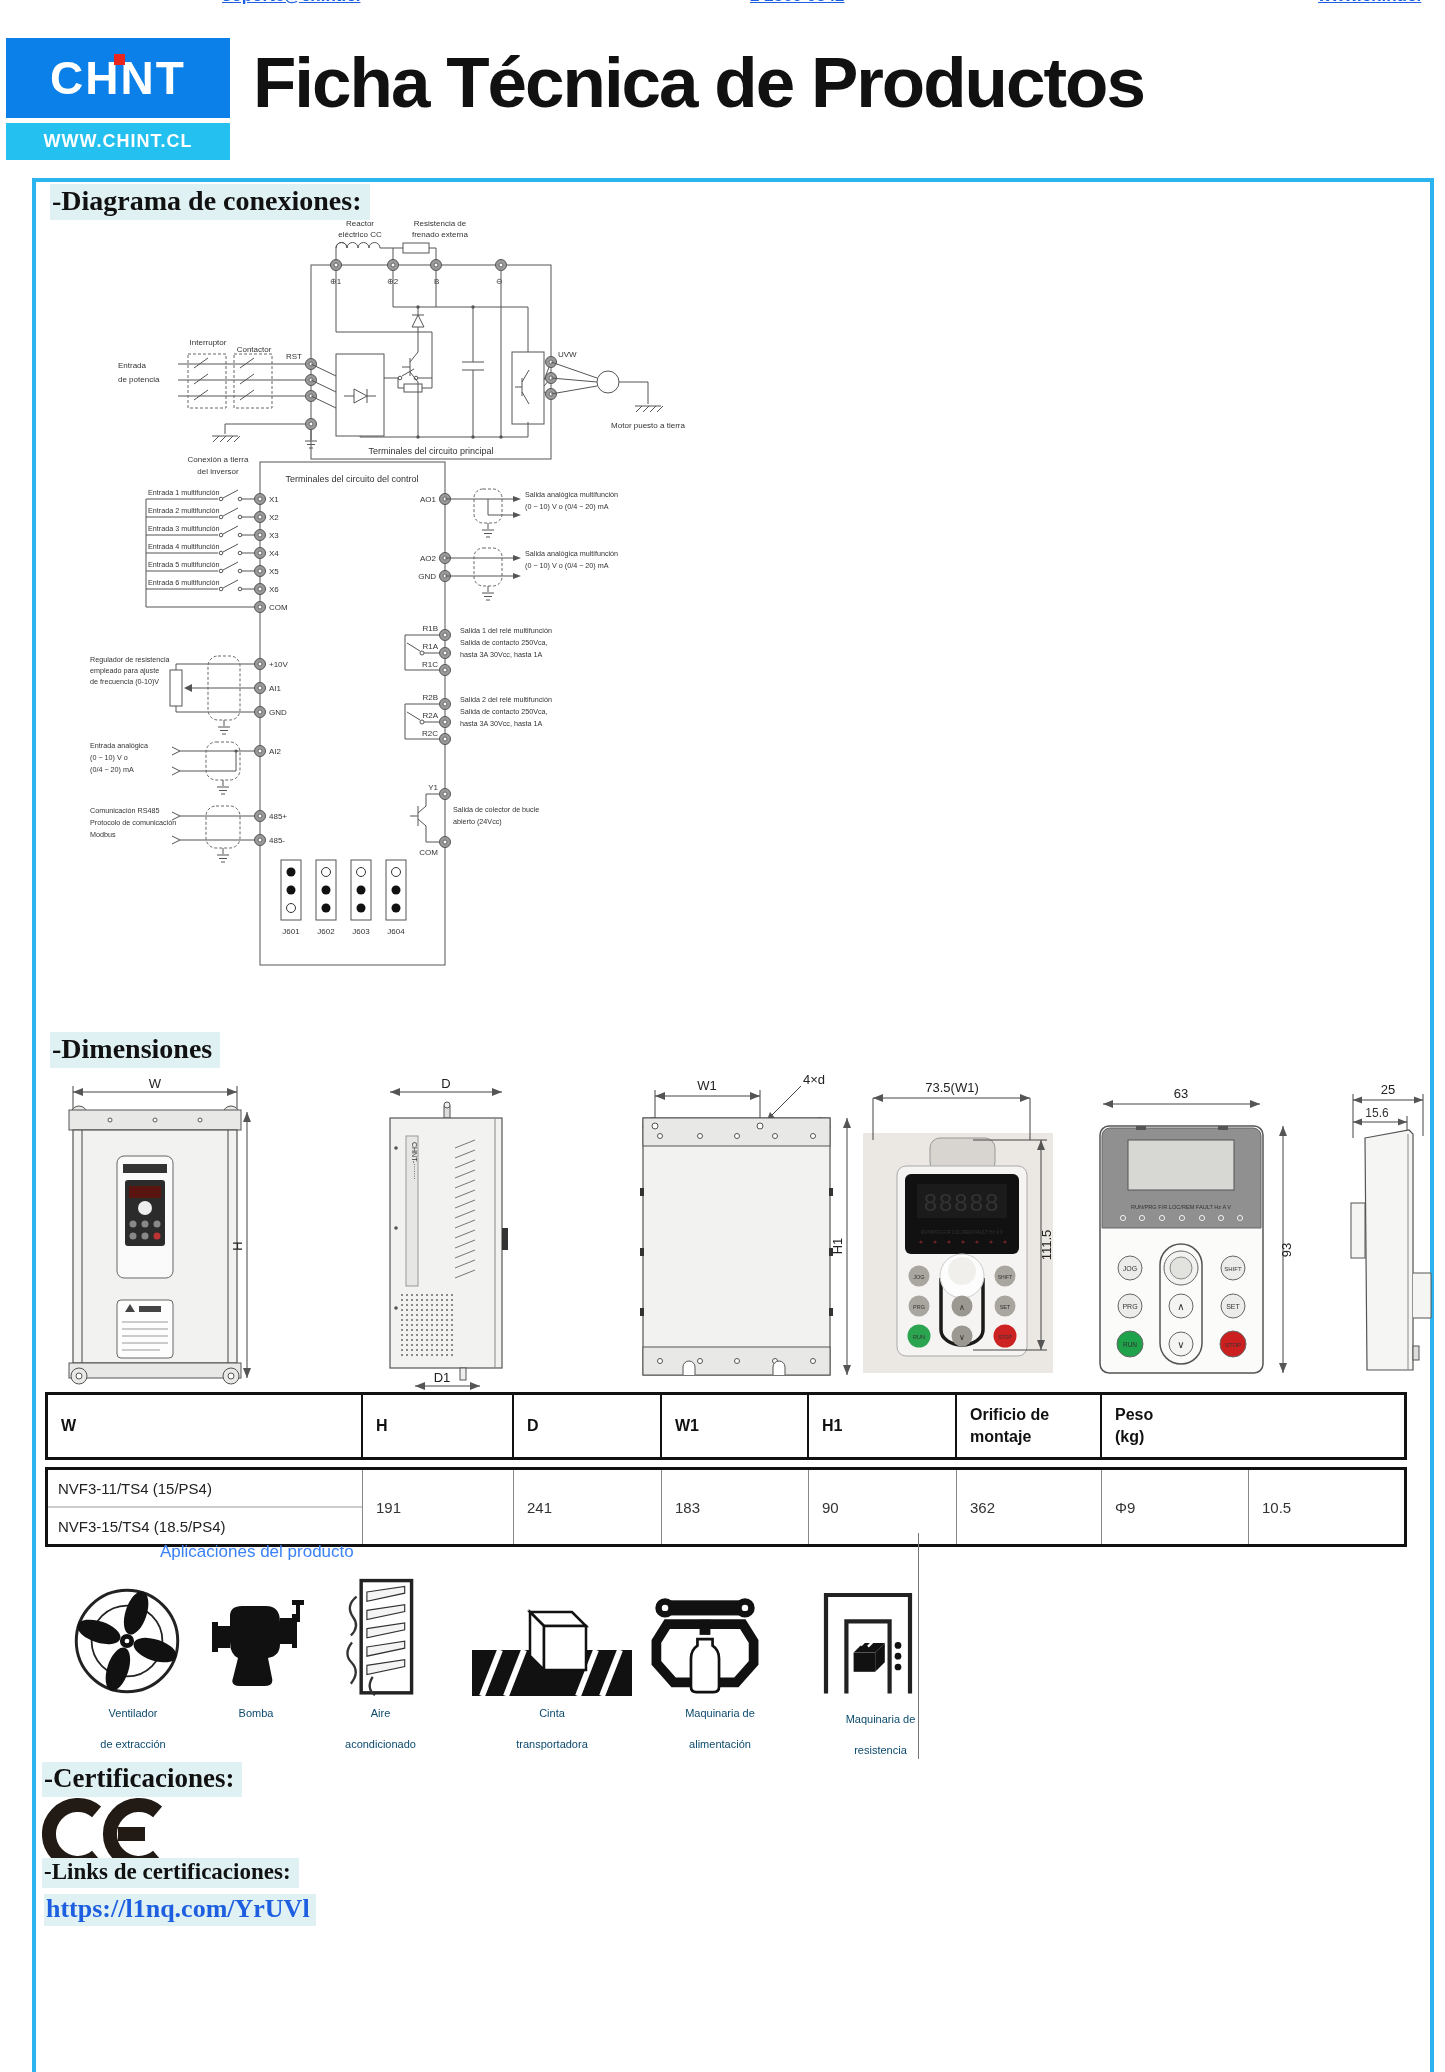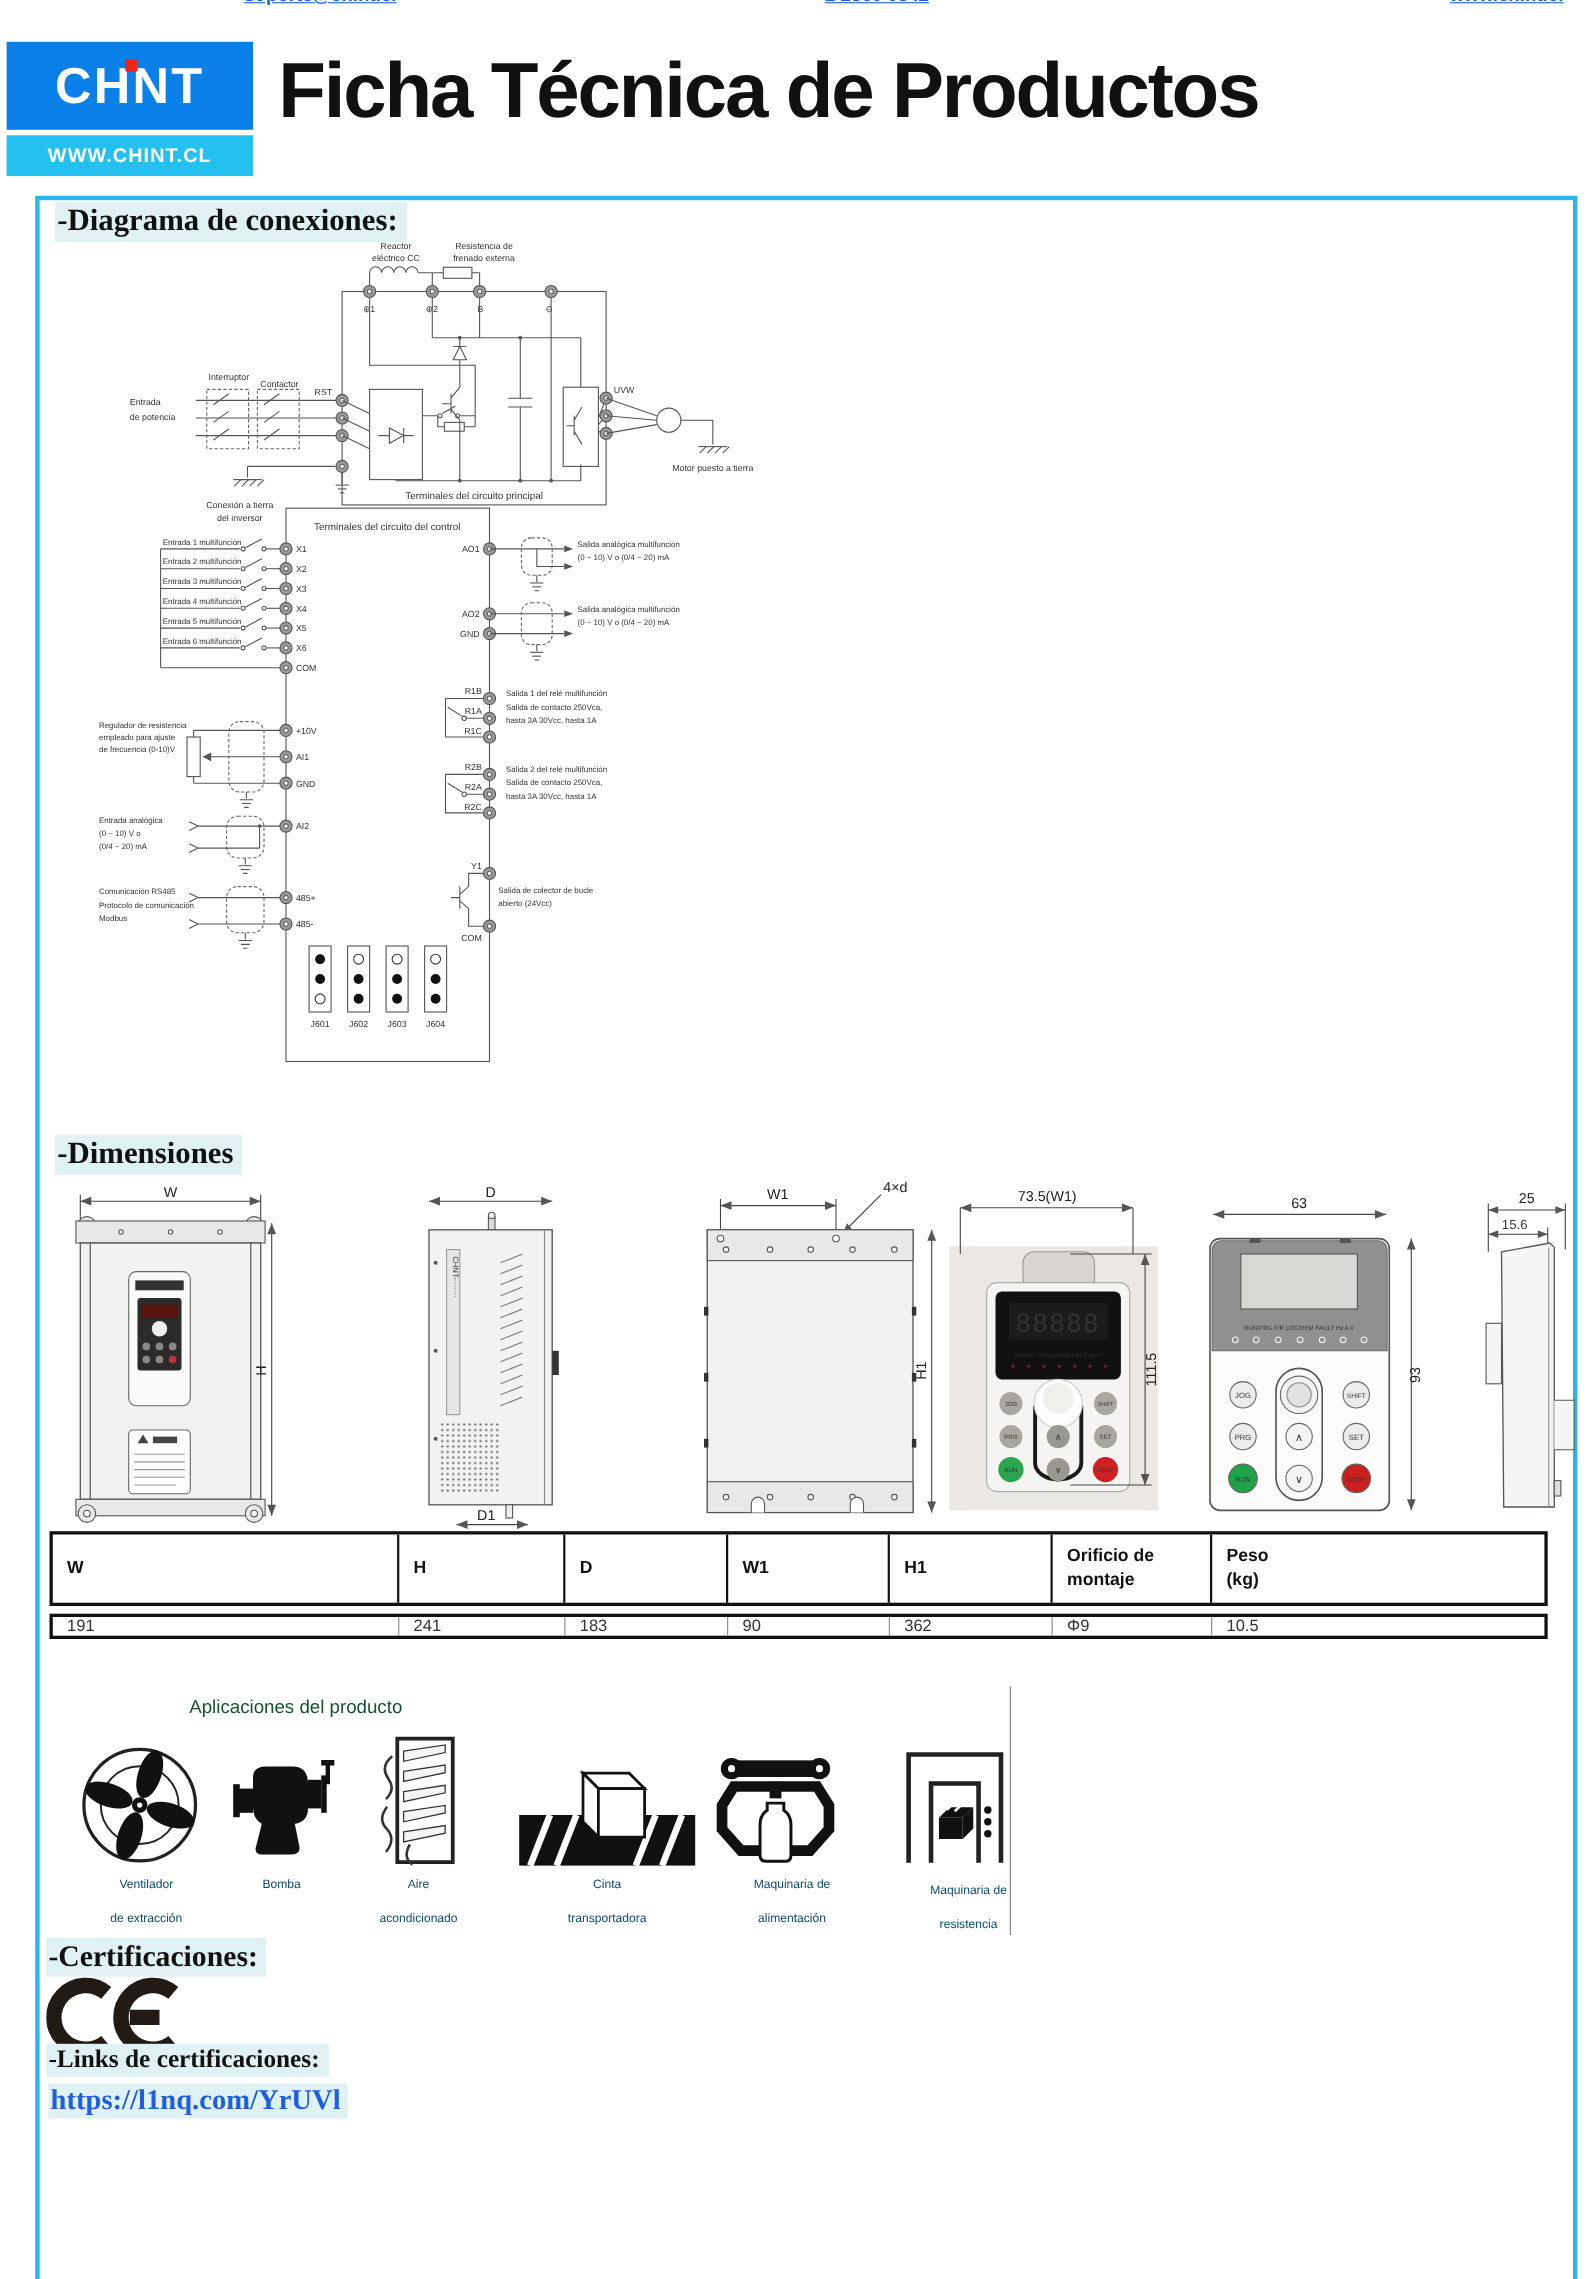--- a/index.html
+++ b/index.html
@@ -39,21 +39,21 @@
   .spec-head>div{border-right:2px solid #111;padding:9px 4px 9px 13px;font-weight:bold;font-size:16px;
                  display:flex;align-items:center;min-height:44px;white-space:pre-line;line-height:1.35;}
   .spec-head>div:last-child{border-right:none;}
   .spec-gap{height:7px;}
   .spec-body{border:3px solid #111;}
   .spec-body>div{border-right:1px solid #888;display:flex;align-items:center;padding-left:13px;font-size:15px;color:#333;}
   .spec-body>div:last-child{border-right:none;}
   .models{flex-direction:column;padding-left:0 !important;align-items:stretch !important;}
   .model-cell{height:36px;display:flex;align-items:center;padding-left:10px;font-size:15px;color:#222;}
   .model-sep{border-bottom:2px solid #ccc;}
-  .apps-title{left:172px;top:1542px;font-size:17px;color:#14532d;}
+  .apps-title{left:160px;top:1542px;font-size:17px;color:#3b82f6;}
   .app-label{position:absolute;text-align:center;font-size:11px;color:#0c4a6e;line-height:31px;}
   .vline{left:918px;top:1533px;width:1px;height:226px;background:#777;}
 </style>
 </head>
 <body>
 
 <a class="toplink" style="left:222px">soporte@chint.cl</a>
 <a class="toplink" style="left:750px">2 2560 0542</a>
 <a class="toplink" style="left:1318px">www.chint.cl</a>
 
@@ -608,20 +608,24 @@
     <div>H</div>
     <div>D</div>
     <div>W1</div>
     <div>H1</div>
     <div>Orificio de montaje</div>
     <div>Peso
 (kg)</div>
   </div>
   <div class="spec-gap"></div>
   <div class="spec-body">
+    <div class="models">
+      <div class="model-cell model-sep">NVF3-11/TS4 (15/PS4)</div>
+      <div class="model-cell">NVF3-15/TS4 (18.5/PS4)</div>
+    </div>
     <div>191</div>
     <div>241</div>
     <div>183</div>
     <div>90</div>
     <div>362</div>
     <div>Φ9</div>
     <div>10.5</div>
   </div>
 </div>
 

